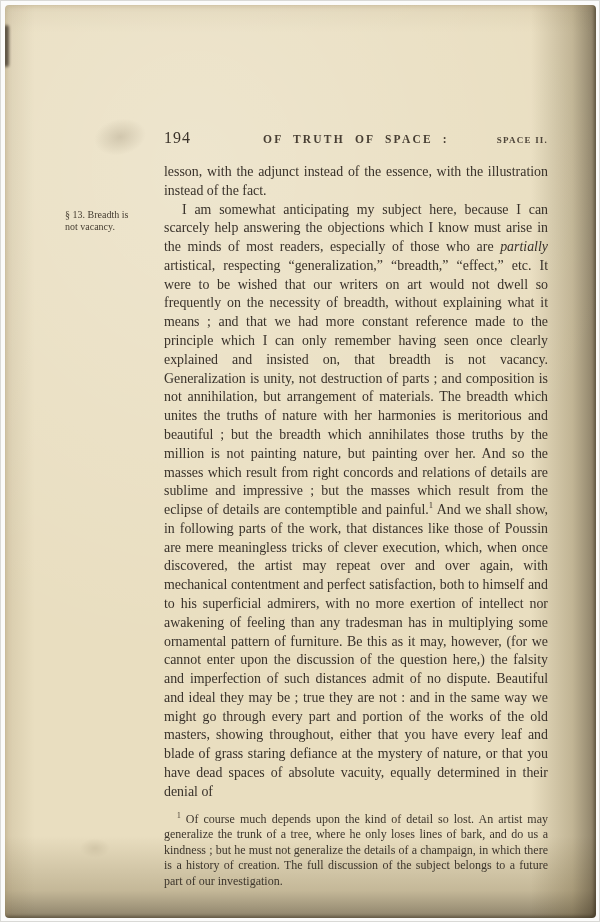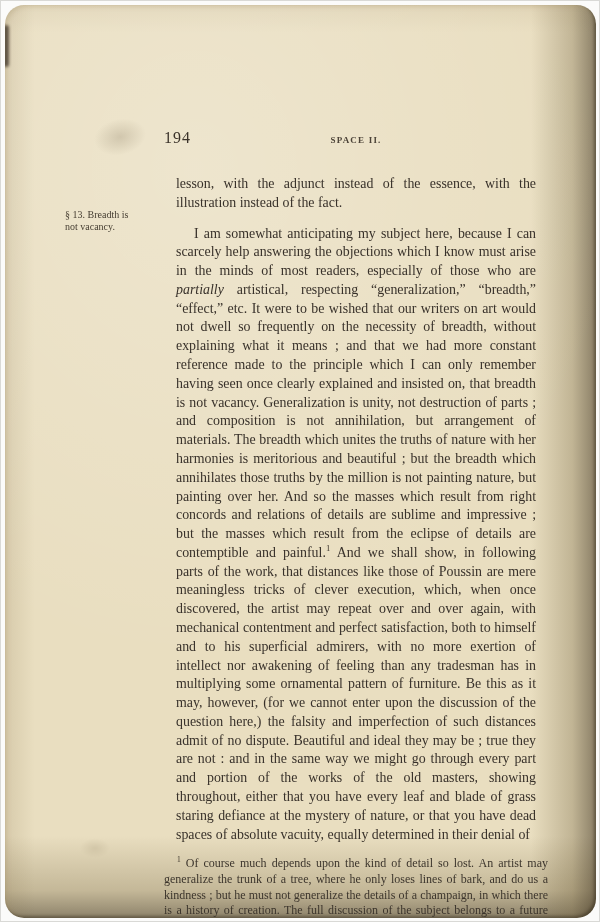--- a/index.html
+++ b/index.html
@@ -16,21 +16,21 @@
     width: 600px;
     height: 922px;
     box-sizing: border-box;
     border: 1px solid #d9d9d6;
     background: #fbfbfa;
   }
   
   .page {
     position: absolute;
     left: 4px; top: 4px; right: 3px; bottom: 3px;
-    border-radius: 19px;
+    border-radius: 4px;
     background:
       radial-gradient(120% 90% at 32% 18%, rgba(255,255,255,0.22), rgba(255,255,255,0) 60%),
       linear-gradient(to right, rgba(120,100,60,0.16), rgba(0,0,0,0) 5%, rgba(0,0,0,0) 89%, rgba(100,84,48,0.30) 96%, rgba(58,46,26,0.55) 100%),
       linear-gradient(to bottom, rgba(140,120,80,0.10), rgba(0,0,0,0) 3%, rgba(0,0,0,0) 91%, rgba(100,84,48,0.28) 97%, rgba(48,38,20,0.50) 100%),
       #e9dec0;
     box-shadow:
       inset -2px -2px 3px rgba(40,32,18,0.40),
       inset 2px 2px 4px rgba(160,140,95,0.25);
     overflow: hidden;
   }
@@ -97,21 +97,21 @@
     color: #453d31;
   }
   
   .body-col {
     position: absolute;
     left: 159px; top: 158px;
     width: 384px;
     color: #38312a;
   }
   .para {
-    margin: 12px;
+    margin: 0;
     font-size: 13.9px;
     line-height: 18.78px;
     text-align: justify;
     text-indent: 18px;
   }
   .para.noindent { text-indent: 0; }
   .para .italic { font-style: italic; }
   sup {
     font-size: 0.62em;
     line-height: 0;
@@ -131,20 +131,21 @@
 
 <div class="canvas">
   <div class="page">
 
     <div class="mark-topleft"></div>
     <div class="smudge"></div>
     <div class="smudge2"></div>
 
     <div class="header">
       <span class="pagenum">194</span>
+      <span class="running-title">OF TRUTH OF SPACE :</span>
       <span class="part">SPACE II.</span>
     </div>
 
     <div class="margin-note">§ 13. Breadth is not vacancy.</div>
 
     <div class="body-col">
       <p class="para noindent"><span>lesson, with the adjunct instead of the essence, with the illustration instead of the fact.</span></p>
       <p class="para"><span>I am somewhat anticipating my subject here, because I can scarcely help answering the objections which I know must arise in the minds of most readers, especially of those who are </span><span class="italic">partially</span><span> artistical, respecting “generalization,” “breadth,” “effect,” etc. It were to be wished that our writers on art would not dwell so frequently on the necessity of breadth, without explaining what it means&nbsp;; and that we had more constant reference made to the principle which I can only remember having seen once clearly explained and insisted on, that breadth is not vacancy. Generalization is unity, not destruction of parts&nbsp;; and composition is not annihilation, but arrangement of materials. The breadth which unites the truths of nature with her harmonies is meritorious and beautiful&nbsp;; but the breadth which annihilates those truths by the million is not painting nature, but painting over her. And so the masses which result from right concords and relations of details are sublime and impressive&nbsp;; but the masses which result from the eclipse of details are contemptible and painful.</span><sup>1</sup><span> And we shall show, in following parts of the work, that distances like those of Poussin are mere meaningless tricks of clever execution, which, when once discovered, the artist may repeat over and over again, with mechanical contentment and perfect satisfaction, both to himself and to his superficial admirers, with no more exertion of intellect nor awakening of feeling than any tradesman has in multiplying some ornamental pattern of furniture. Be this as it may, however, (for we cannot enter upon the discussion of the question here,) the falsity and imperfection of such distances admit of no dispute. Beautiful and ideal they may be&nbsp;; true they are not&nbsp;: and in the same way we might go through every part and portion of the works of the old masters, showing throughout, either that you have every leaf and blade of grass staring defiance at the mystery of nature, or that you have dead spaces of absolute vacuity, equally determined in their denial of</span></p>
       <div class="footnote"><sup>1</sup><span> Of course much depends upon the kind of detail so lost. An artist may generalize the trunk of a tree, where he only loses lines of bark, and do us a kindness&nbsp;; but he must not generalize the details of a champaign, in which there is a history of creation. The full discussion of the subject belongs to a future part of our investigation.</span></div>
     </div>

